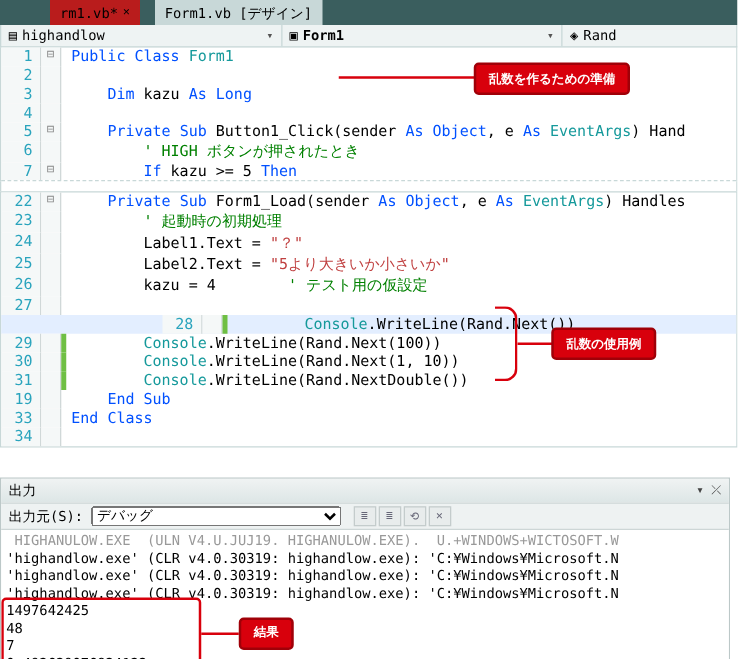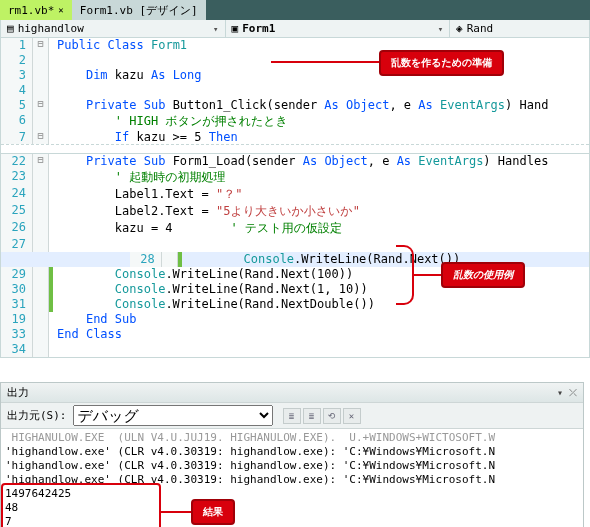--- a/index.html
+++ b/index.html
@@ -1,20 +1,20 @@
 <!DOCTYPE html>
 <html><head>
 <meta charset="utf-8">
 <style>
   * { box-sizing: border-box; margin: 0; padding: 0; }
   body { font-family: "Consolas", "MS Gothic", monospace; font-size: 12px; background: #fff; width: 590px; }
   .tabbar { display: flex; background: #3a5e5e; height: 20px; align-items: stretch; }
   .tab { padding: 2px 8px; font-size: 11px; color: #000; display: flex; align-items: center; }
-  .tab.active { background: #bef264; }
-  .tab.inactive { background: #c8d8d8; margin-left: 0; }
+  .tab.active { background: #b91c1c; margin-left: 40px; }
+  .tab.inactive { background: #c8d8d8; margin-left: 12px; }
   .crumbbar { display: flex; background: #eef3f3; border: 1px solid #c8d8d8; border-top: none; font-size: 11px; }
   .crumb { flex: 1; padding: 2px 6px; border-right: 1px solid #c8d8d8; display: flex; align-items: center; gap: 4px; }
   .crumb:last-child { flex: 0.6; border-right: none; }
   .crumb .name { font-weight: bold; }
   .crumb .dd { margin-left: auto; font-size: 9px; color: #555; }
   .code-area { border: 1px solid #c8d8d8; border-top: none; position: relative; }
   .gutter-border { border-bottom: 1px dashed #c8d8d8; }
   .line { display: flex; min-height: 15px; font-size: 12px; }
   .ln { width: 32px; text-align: right; padding-right: 6px; color: #2aa4bd; background: #f5f8f8; border-right: 1px solid #d0d8d8; user-select: none; }
   .fold { width: 16px; text-align: center; background: #f5f8f8; color: #888; font-size: 10px; border-right: 1px solid #d0d8d8; user-select: none; }
@@ -27,21 +27,21 @@
   .cmt { color: #008000; }
   .hl { background: #e3eeff; justify-content: center; }
   .gap { height: 8px; background: #fff; border-left: 1px solid #c8d8d8; border-right: 1px solid #c8d8d8; }
   .callout { position: absolute; background: #d8000c; color: #fff; font-weight: bold; font-size: 10px; padding: 4px 10px; border: 2px solid #a00008; border-radius: 4px; }
   .callout-line { position: absolute; background: #d8000c; }
   .bracket { position: absolute; width: 18px; border: 2px solid #d8000c; border-left: none; border-radius: 0 10px 10px 0; }
   .output-panel { margin-top: 24px; border: 1px solid #bcc8c8; width: 584px; }
   .out-title { background: linear-gradient(#f0f3f3,#dde6e6); padding: 2px 6px; font-size: 11px; display: flex; align-items: center; }
   .out-title .pin { margin-left: auto; font-size: 10px; color: #444; }
   .out-toolbar { background: #eef2f2; padding: 2px 6px; display: flex; align-items: center; gap: 6px; font-size: 11px; border-top: 1px solid #cdd6d6; border-bottom: 1px solid #cdd6d6; }
-  .out-toolbar select { font-size: 15px; width: 200px; }
+  .out-toolbar select { font-size: 11px; width: 200px; }
   .out-toolbar .tb { display: flex; gap: 2px; margin-left: 4px; }
   .tb-btn { width: 18px; height: 16px; background: #e8ecec; border: 1px solid #c4cccc; display: flex; align-items: center; justify-content: center; font-size: 9px; color: #667; }
   .out-body { background: #fff; padding: 2px 4px; font-size: 11px; line-height: 14px; position: relative; height: 105px; overflow: hidden; }
   .out-body .ln2 { white-space: pre; }
   .result-box { position: absolute; border: 2px solid #d8000c; border-radius: 4px; }
 </style>
 </head>
 <body>
 
 <div class="tabbar">
@@ -193,21 +193,21 @@
     </div>
   <div class="line">
       <span class="ln">34</span>
       <span class="fold"></span>
       <span class="chg"></span>
       <span class="code"></span>
     </div>
 
   <div class="bracket" style="top:91px;left:395px;height:60px;"></div>
   <div class="callout-line" style="top:120px;left:413px;width:28px;height:2px;"></div>
-  <div class="callout" style="top:108px;left:440px;font-style:italic;">乱数の使用例</div>
+  <div class="callout" style="top:108px;left:440px;">乱数の使用例</div>
 </div>
 
 <div class="output-panel">
   <div class="out-title">
     <span>出力</span>
     <span class="pin">▾ ⤫</span>
   </div>
   <div class="out-toolbar">
     <span>出力元(S):</span>
     <select><option>デバッグ</option></select>

